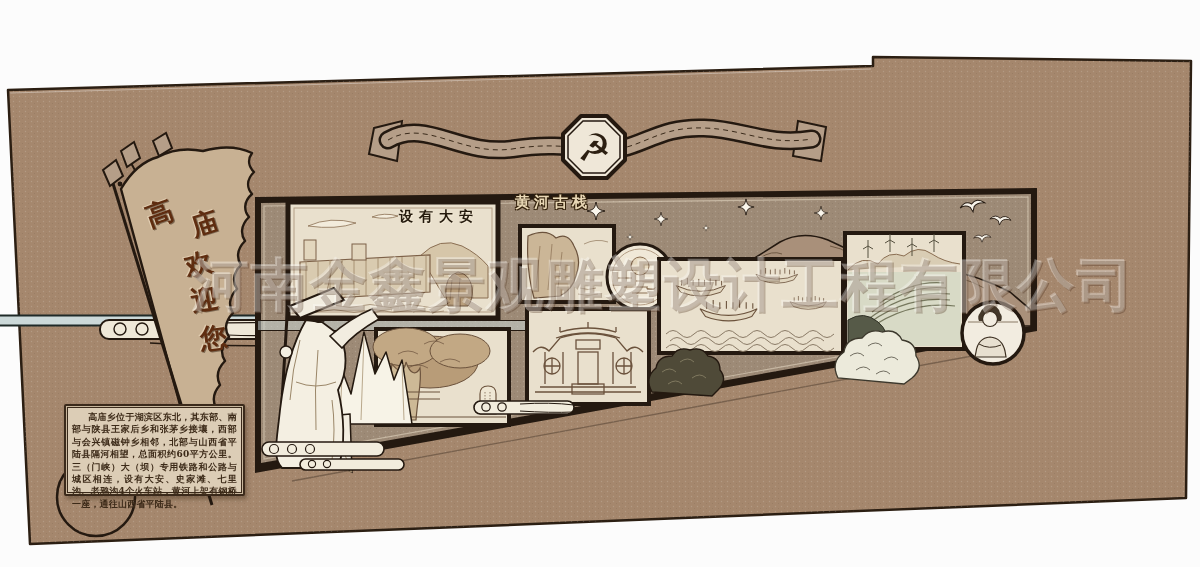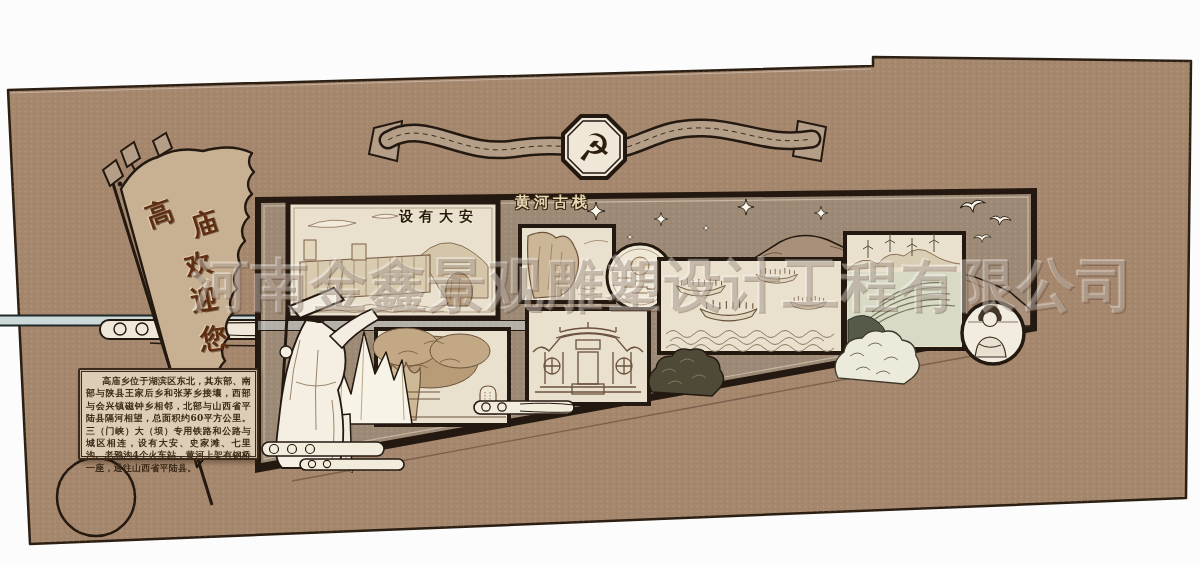--- a/index.html
+++ b/index.html
@@ -14,25 +14,25 @@
   .watermark{
     left:192px;top:248px;width:780px;height:56px;
     font-family:"DejaVu Serif","Liberation Serif",serif;
     font-weight:700;font-size:57px;letter-spacing:2px;white-space:nowrap;
     color:rgba(250,245,235,0.20);
     text-shadow:1px 1px 0 rgba(70,45,25,0.32),-1px -1px 0 rgba(255,255,255,0.30);
     z-index:60;pointer-events:none;
   }
   
   .plaque{
-    left:64px;top:368px;width:181px;height:92px;box-sizing:border-box;
+    left:64px;top:404px;width:181px;height:92px;box-sizing:border-box;
     background:var(--c-plaque_bg,#dccdb6);
     border:2px solid var(--c-plaque_border,#3b2a1b);
     box-shadow:inset 0 0 0 1px #c7b69c, inset 0 0 0 2px #3b2a1b, 2px 3px 4px rgba(40,25,10,.35);
-    border-radius:2px;padding:5px 6px;z-index:40;margin-left:14px;
+    border-radius:2px;padding:5px 6px;z-index:40;
   }
   .plaque p{
     margin:0;font-size:9px;line-height:12.4px;text-align:justify;text-indent:1.8em;
     color:#3c2a18;font-weight:700;letter-spacing:.2px;
     font-family:"DejaVu Serif","Liberation Serif",serif;
   }
   
   .flag-char{
     font-family:"DejaVu Serif","Liberation Serif",serif;
     font-weight:700;font-size:27px;color:var(--c-flag_text,#5f2d10);

